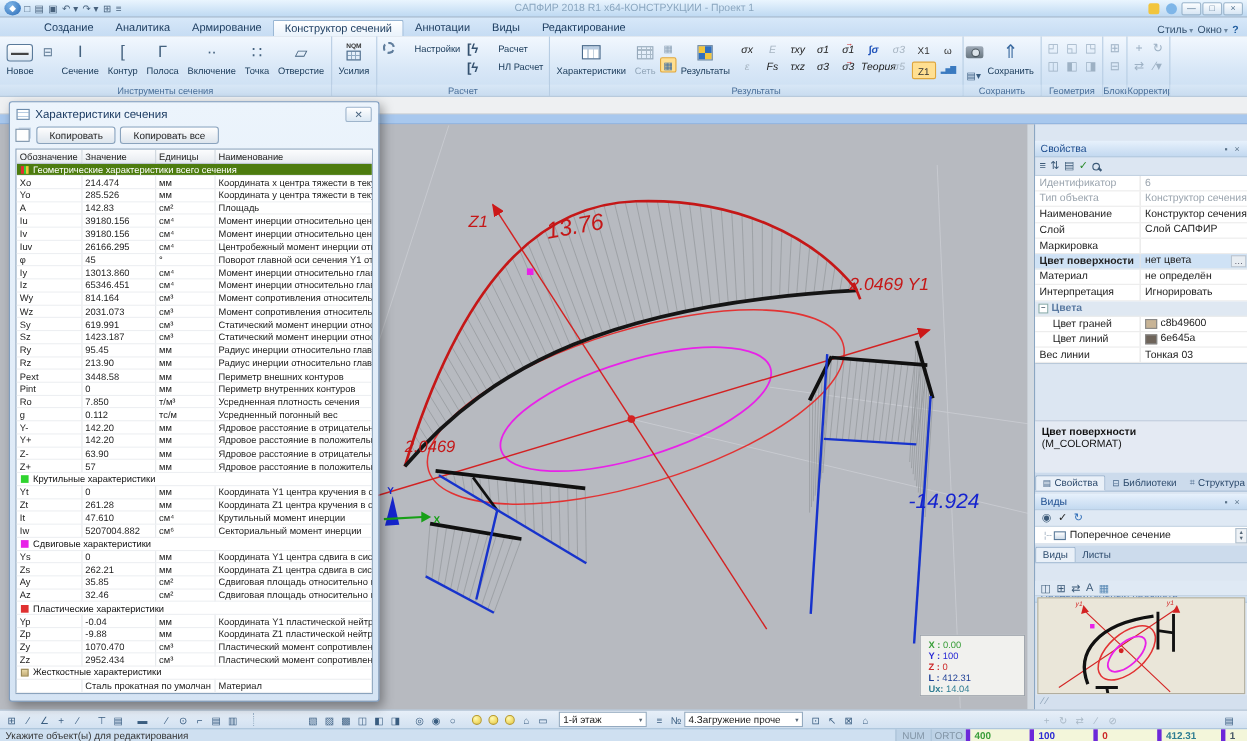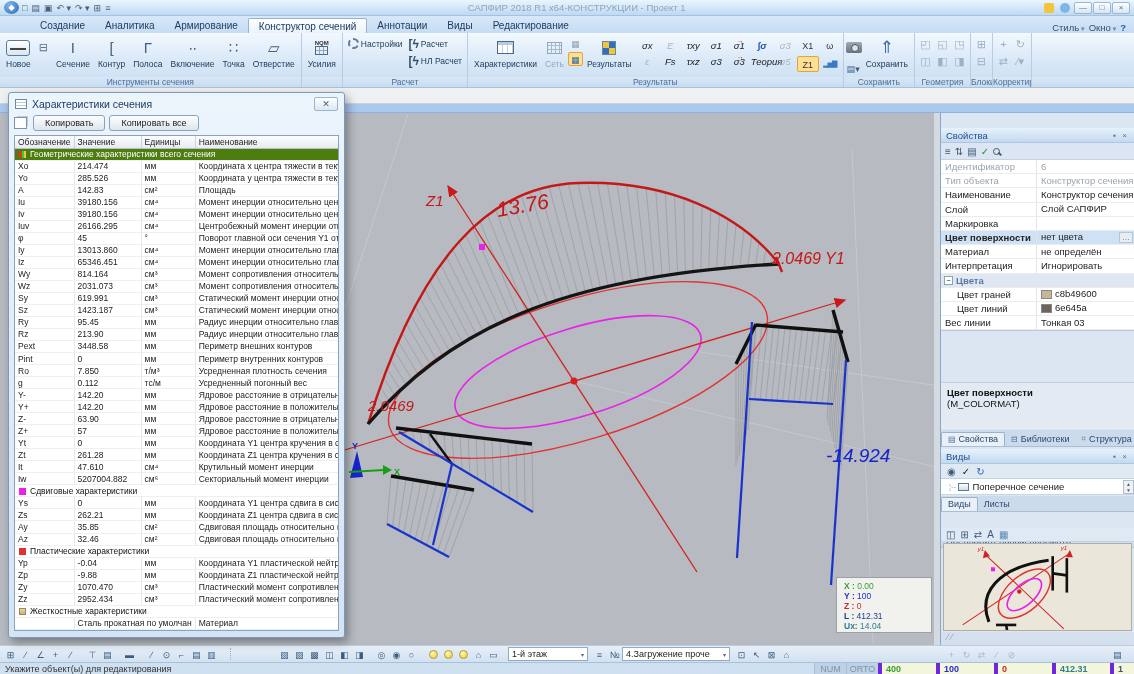--- a/index.html
+++ b/index.html
@@ -22,21 +22,21 @@
 .cm-item:last-child{font-weight:bold;color:#1f5c9e}
 .cm-item:last-child::after{content:""}
 
 #ribbon{position:absolute;left:0;top:33px;width:1134px;height:55px;background:linear-gradient(#f2f8fe,#d8e7f7 55%,#cadef2);border-bottom:1px solid #a9c2db;display:flex;overflow:hidden}
 .rgroup{position:relative;height:55px;border-right:1px solid #b7cde3;padding:1px 2px 12px;flex:none;display:flex;align-items:flex-start}
 .glabel{position:absolute;left:0;right:0;bottom:0;height:11px;font-size:8.5px;color:#4a6f99;text-align:center;background:linear-gradient(#d8e7f6,#c7dbef);line-height:11px;white-space:nowrap;overflow:hidden}
 .rbtn{display:inline-flex;flex-direction:column;align-items:center;height:42px;padding:1px 3px;border:1px solid transparent;border-radius:2px}
 .ricon{height:23px;display:flex;align-items:center;justify-content:center;font-size:15px;color:#44627f}
 .rlbl{font-size:8.5px;color:#20405f;white-space:nowrap}
 .rlbl.dim{color:#93a7ba}
-.rsmall{display:flex;align-items:center;gap:2px;height:15px;padding:0 3px;font-size:8.5px;color:#20405f;white-space:nowrap}
+.rsmall{display:flex;align-items:center;gap:18px;height:15px;padding:0 3px;font-size:8.5px;color:#20405f;white-space:nowrap}
 .rcol{display:flex;flex-direction:column;justify-content:flex-start;gap:2px;padding-top:2px}
 .newico{width:24px;height:16px;border:1px solid #5a7a9a;border-radius:3px;background:linear-gradient(#ffffff,#d9e5f1);position:relative}
 .newico::after{content:"";position:absolute;left:3px;right:3px;top:7px;border-top:2px solid #444}
 .pasteico{font-size:11px;color:#57738e}
 .nqm{font-size:6px;font-weight:bold;color:#333;line-height:6px}
 .gridico{width:13px;height:9px;border:1px solid #4a6a8a;background:
  repeating-linear-gradient(90deg,transparent 0 3px,#8fa9c2 3px 4px),
  repeating-linear-gradient(0deg,transparent 0 3px,#8fa9c2 3px 4px)}
 .gearico{width:11px;height:11px;border:2px dashed #5f7d9c;border-radius:50%}
 .boltico{font-size:12px;color:#33506e;font-weight:bold}
@@ -633,20 +633,23 @@
               <td>63.90</td>
               <td>мм</td>
               <td>Ядровое расстояние в отрицательном</td>
             </tr>
             <tr>
               <td>Z+</td>
               <td>57</td>
               <td>мм</td>
               <td>Ядровое расстояние в положительном</td>
             </tr>
+            <tr class="sec">
+              <td colspan="4"><span class="sq green"></span>Крутильные характеристики</td>
+            </tr>
             <tr>
               <td>Yt</td>
               <td>0</td>
               <td>мм</td>
               <td>Координата Y1 центра кручения в сист</td>
             </tr>
             <tr>
               <td>Zt</td>
               <td>261.28</td>
               <td>мм</td>

